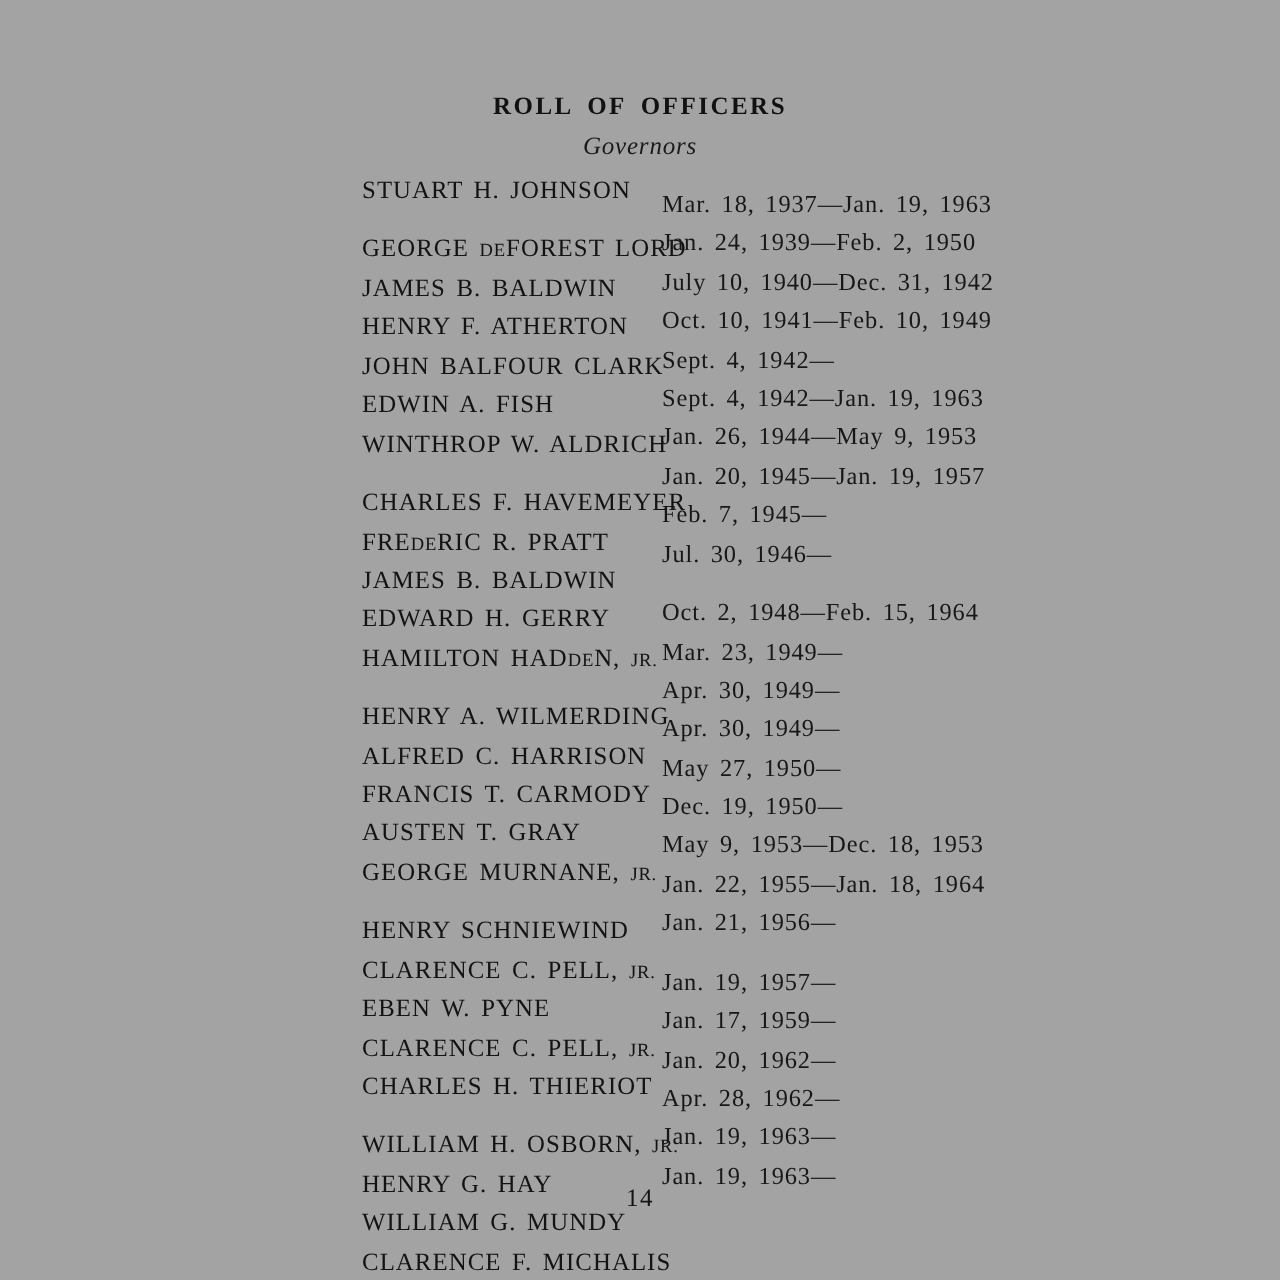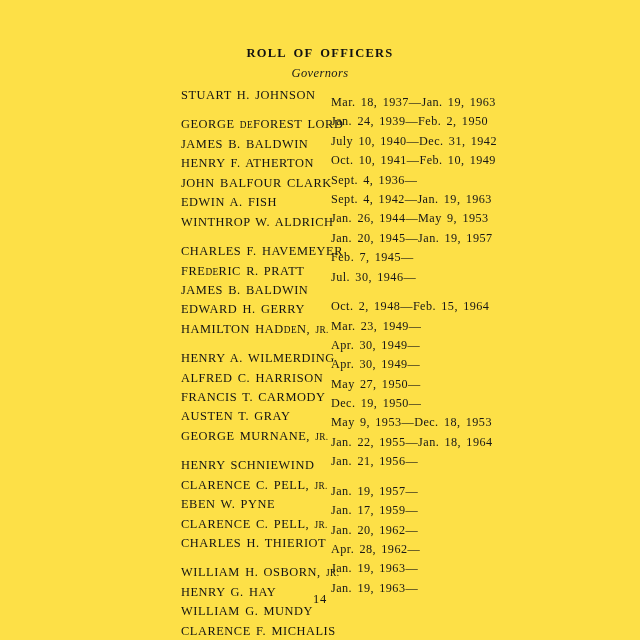--- a/index.html
+++ b/index.html
@@ -13,21 +13,21 @@
     height: 640px;
     position: relative;
     font-family: "Liberation Serif", "DejaVu Serif", serif;
     color: #141414;
     overflow: hidden;
   }
 
   .page {
     position: absolute;
     inset: 0;
-    background: #fde047;
+    background: #a3a3a3;
   }
 
   
   .page-heading {
     position: absolute;
     top: 46px;
     left: 0;
     width: 640px;
     text-align: center;
     font-size: 12.5px;
@@ -140,21 +140,21 @@
       <div class="name-row">HENRY G. HAY</div>
       <div class="name-row">WILLIAM G. MUNDY</div>
       <div class="name-row">CLARENCE F. MICHALIS</div>
     </div>
 
   <div class="dates-col">
       <div class="date-row">Mar. 18, 1937—Jan. 19, 1963</div>
       <div class="date-row">Jan. 24, 1939—Feb. 2, 1950</div>
       <div class="date-row">July 10, 1940—Dec. 31, 1942</div>
       <div class="date-row">Oct. 10, 1941—Feb. 10, 1949</div>
-      <div class="date-row">Sept. 4, 1936—</div>
+      <div class="date-row">Sept. 4, 1942—</div>
       <div class="date-row">Sept. 4, 1942—Jan. 19, 1963</div>
       <div class="date-row">Jan. 26, 1944—May 9, 1953</div>
       <div class="date-row">Jan. 20, 1945—Jan. 19, 1957</div>
       <div class="date-row">Feb. 7, 1945—</div>
       <div class="date-row">Jul. 30, 1946—</div>
       <div class="date-row gap">Oct. 2, 1948—Feb. 15, 1964</div>
       <div class="date-row">Mar. 23, 1949—</div>
       <div class="date-row">Apr. 30, 1949—</div>
       <div class="date-row">Apr. 30, 1949—</div>
       <div class="date-row">May 27, 1950—</div>

